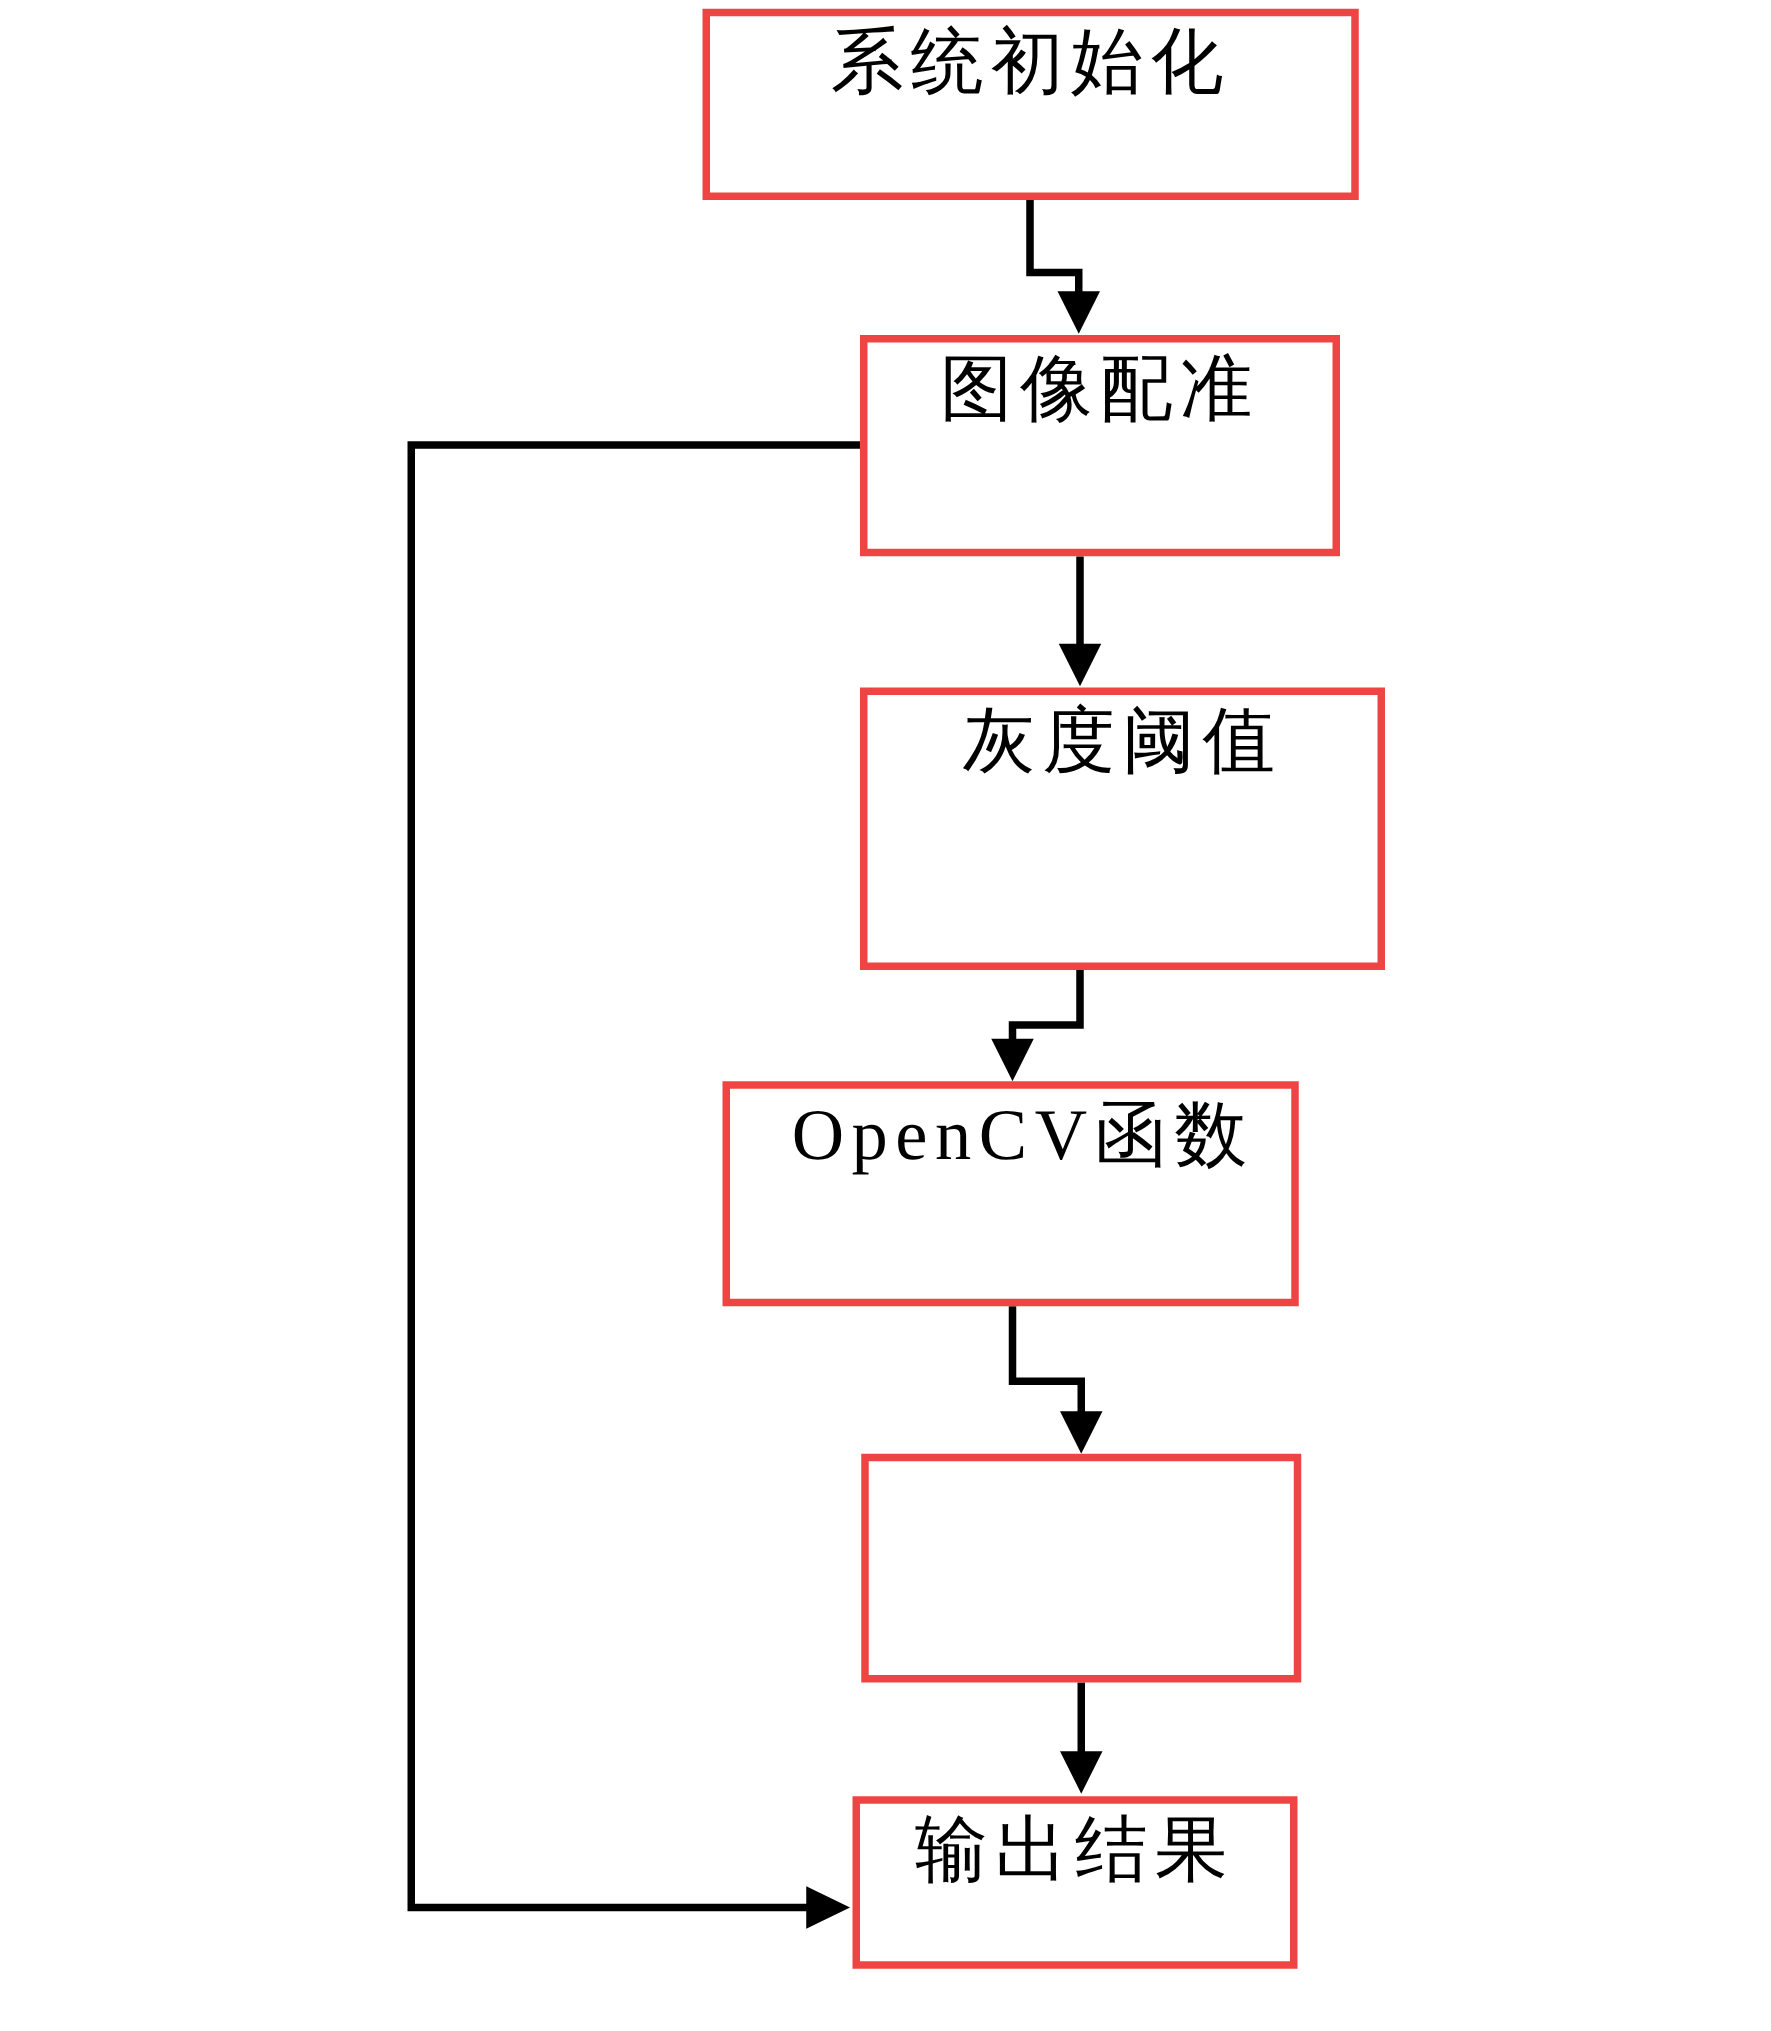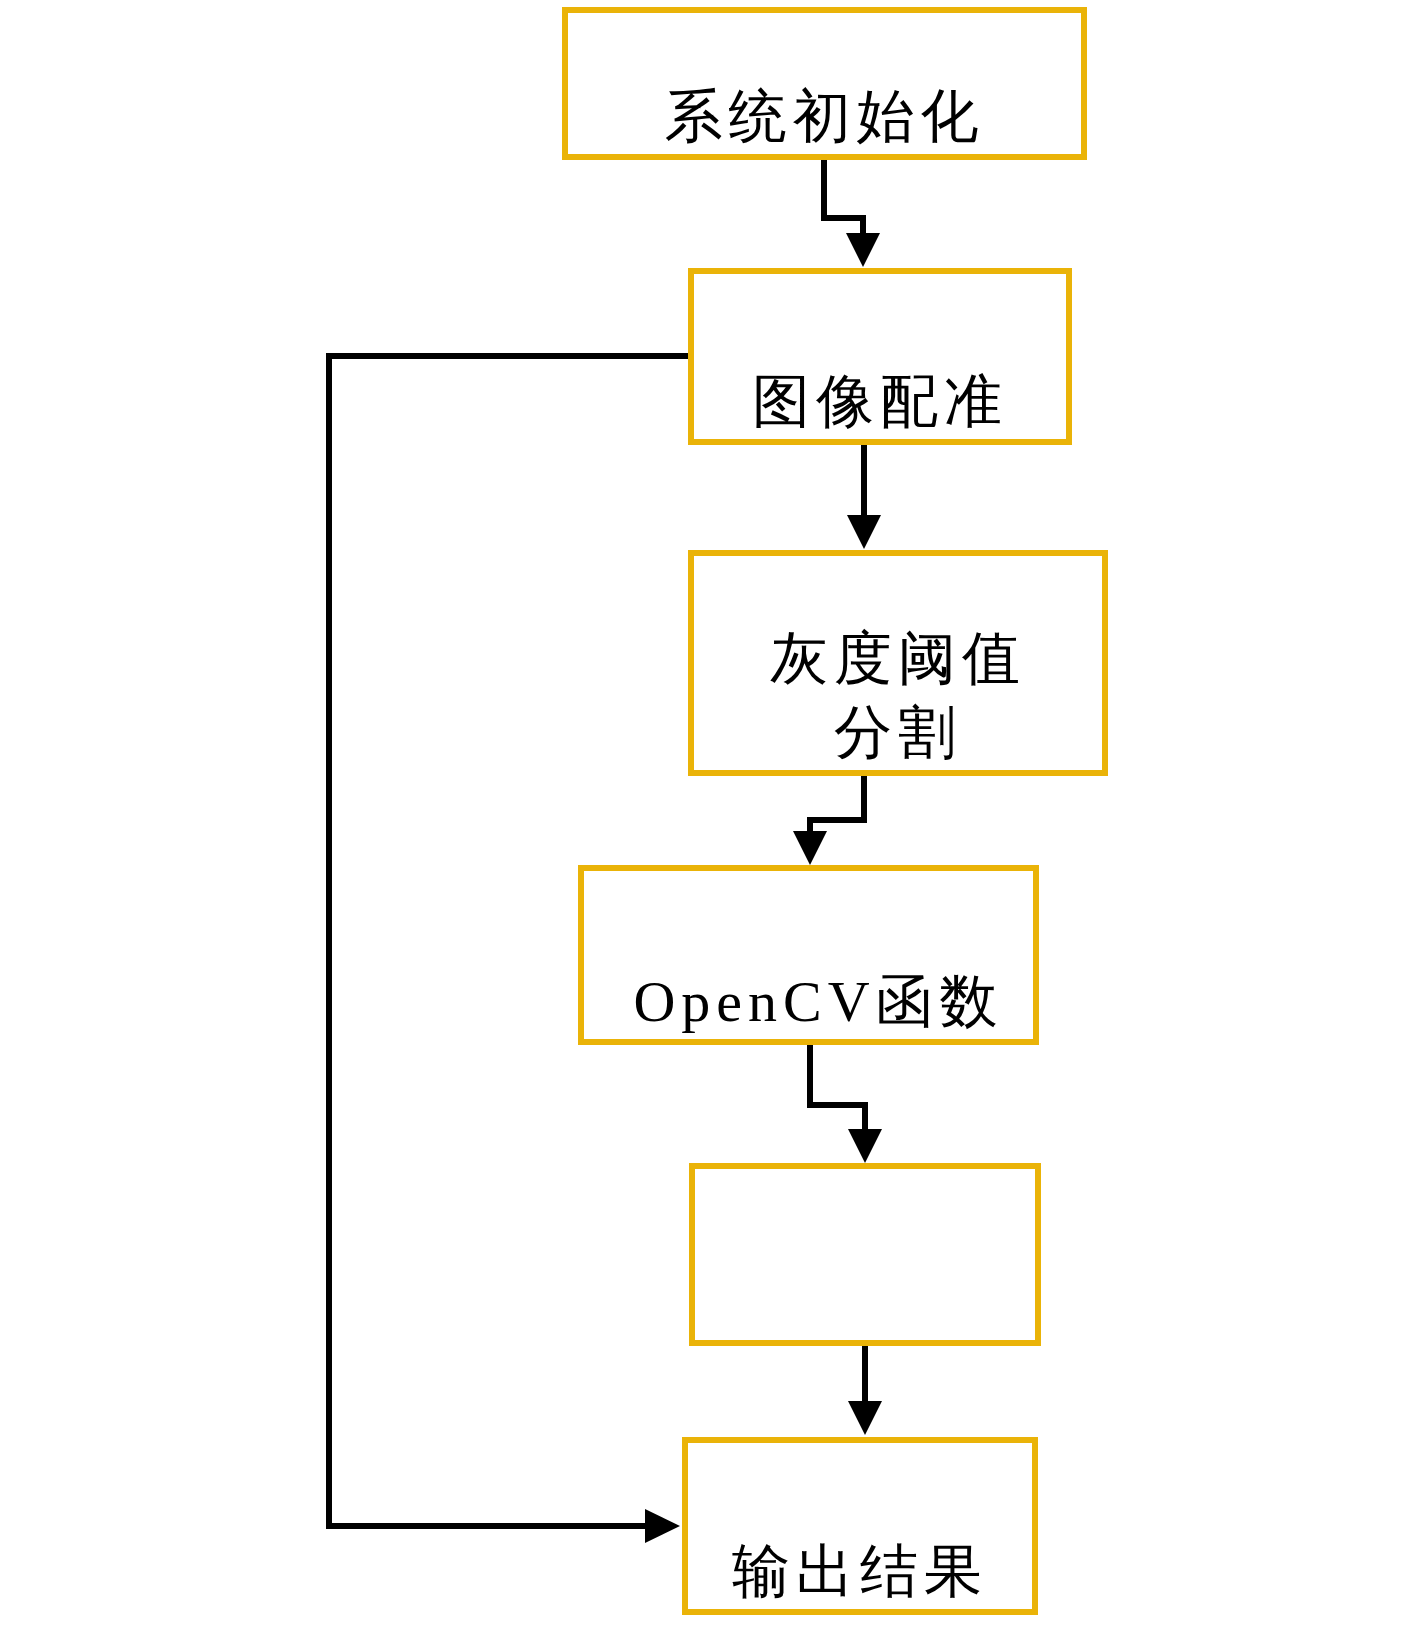--- a/index.html
+++ b/index.html
@@ -27,40 +27,40 @@
     stroke: #000000;
     stroke-width: 6;
   }
   .edges-layer polygon {
     fill: #000000;
     stroke: none;
   }
   .node {
     position: absolute;
     box-sizing: border-box;
-    border: 6px solid #eab308;
+    border: 6px solid #ef4444;
     background: #ffffff;
     display: flex;
     flex-direction: column;
     align-items: center;
-    justify-content: flex-end;
+    justify-content: flex-start;
     text-align: center;
     color: #000000;
     font-size: 58px;
     line-height: 74px;
     letter-spacing: 6px;
     white-space: nowrap;
   }
   .node span { display: block; }
   .n1 { left: 562px; top:    7px; width: 525px; height: 153px; }
   .n2 { left: 688px; top:  268px; width: 384px; height: 177px; }
   .n3 { left: 688px; top:  550px; width: 420px; height: 226px; }
   .n4 { left: 578px; top:  865px; width: 461px; height: 180px; padding-left: 20px; }
   .n5 { left: 689px; top: 1163px; width: 352px; height: 183px; }
-  .n6 { left: 682px; top: 1437px; width: 356px; height: 178px; }
+  .n6 { left: 682px; top: 1437px; width: 356px; height: 138px; }
 </style>
 </head>
 <body>
 
 <div class="stage">
 
   <svg class="edges-layer" viewBox="0 0 1417 1625" xmlns="http://www.w3.org/2000/svg">
     <g>
       <path d="M 824 158 L 824 218 L 863 218 L 863 240"></path>
       <polygon points="846,233 880,233 863,267"></polygon>
@@ -90,21 +90,20 @@
   <div class="node n1">
     <span>系统初始化</span>
   </div>
 
   <div class="node n2">
     <span>图像配准</span>
   </div>
 
   <div class="node n3">
     <span>灰度阈值</span>
-    <span>分割</span>
   </div>
 
   <div class="node n4">
     <span>OpenCV函数</span>
   </div>
 
   <div class="node n5">
   </div>
 
   <div class="node n6">

